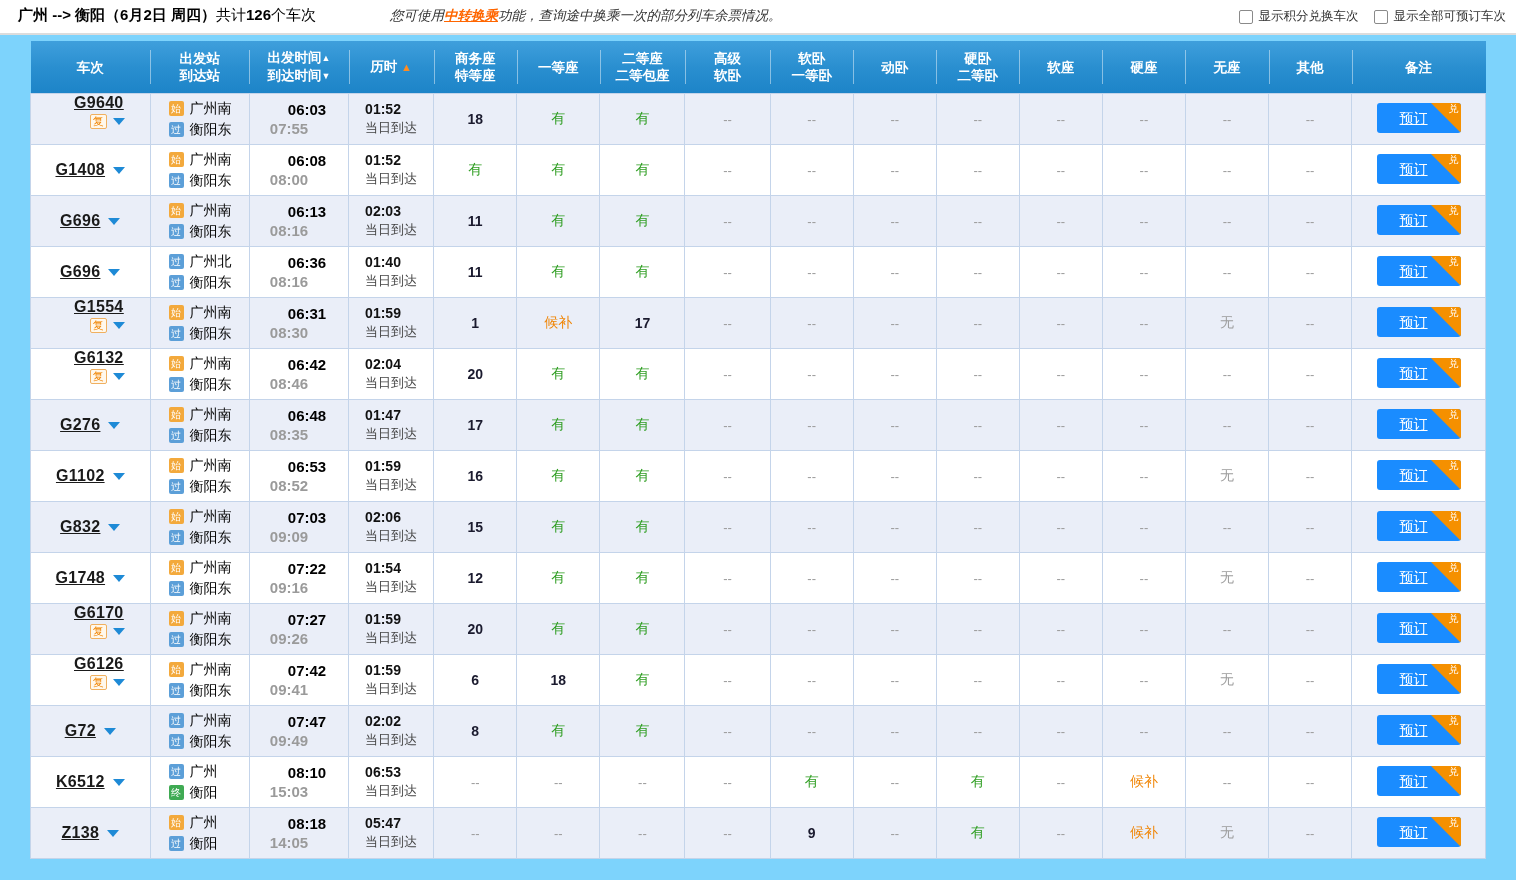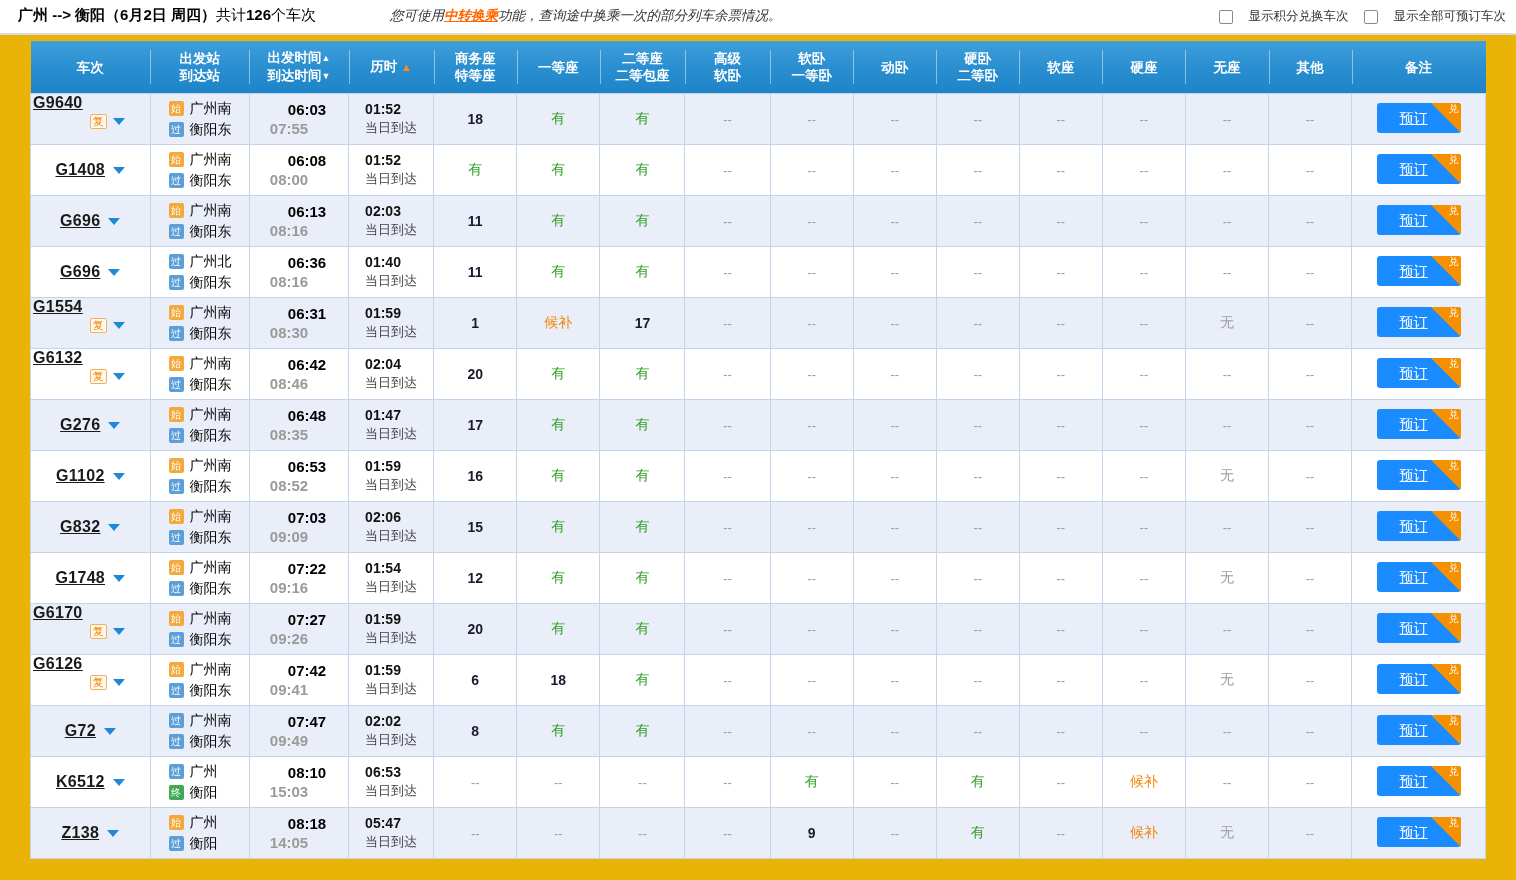--- a/index.html
+++ b/index.html
@@ -6,21 +6,21 @@
     margin: 0;
     padding: 0;
     background: #ffffff;
     font-family: "Liberation Sans", "DejaVu Sans", sans-serif;
   }
   #page {
     width: 1516px;
     height: 880px;
     position: relative;
     overflow: hidden;
-    background: #eab308;
+    background: #7dd3fc;
   }
 
   
   .topbar {
     height: 33px;
     position: relative;
     border-bottom: 2px solid #dcdcdc;
     background: #fff;
   }
   .topbar-left {
@@ -57,21 +57,21 @@
   }
   .cbox {
     width: 12px;
     height: 12px;
     border: 1px solid #8a8a8a;
     border-radius: 2px;
     background: #fff;
     display: inline-block;
     vertical-align: middle;
   }
-  .cb-group { display: flex; align-items: center; gap: 16px; margin-left: 10px; }
+  .cb-group { display: flex; align-items: center; gap: 6px; margin-left: 10px; }
 
   
   .tbl-wrap { padding: 6px 30px 0 30px; }
   table.grid {
     border-collapse: collapse;
     table-layout: fixed;
     width: 1456px;
     font-size: 13px;
   }
   table.grid th {
@@ -113,21 +113,21 @@
   tr.r-odd td { background: #eaeef8; }
   tr.r-even td { background: #ffffff; }
 
   
   .cell-trainno {
     position: relative;
     height: 100%;
     padding: 4px 0 4px 0;
   }
   .tn-line1 {
-    text-align: left;
+    text-align: right;
     padding-right: 24px;
     text-decoration: underline;
   }
   .tn-code {
     font-size: 16px;
     font-weight: bold;
     color: #1a1a1a;
     text-decoration: underline;
     letter-spacing: .3px;
   }

